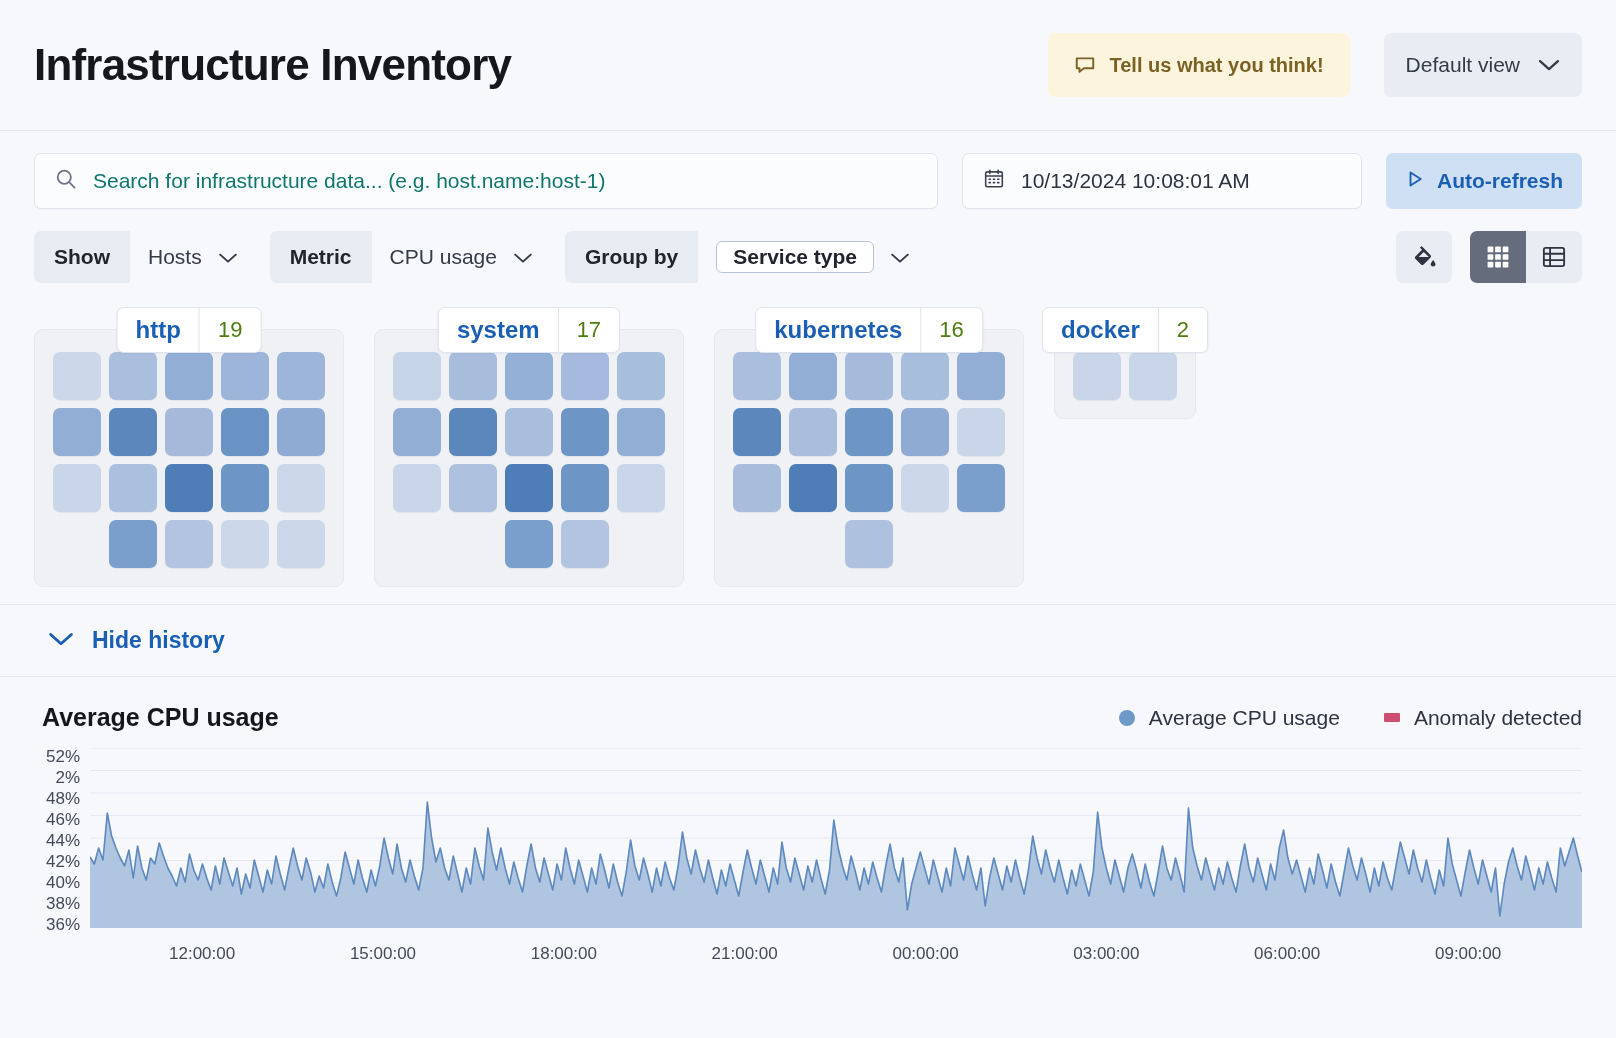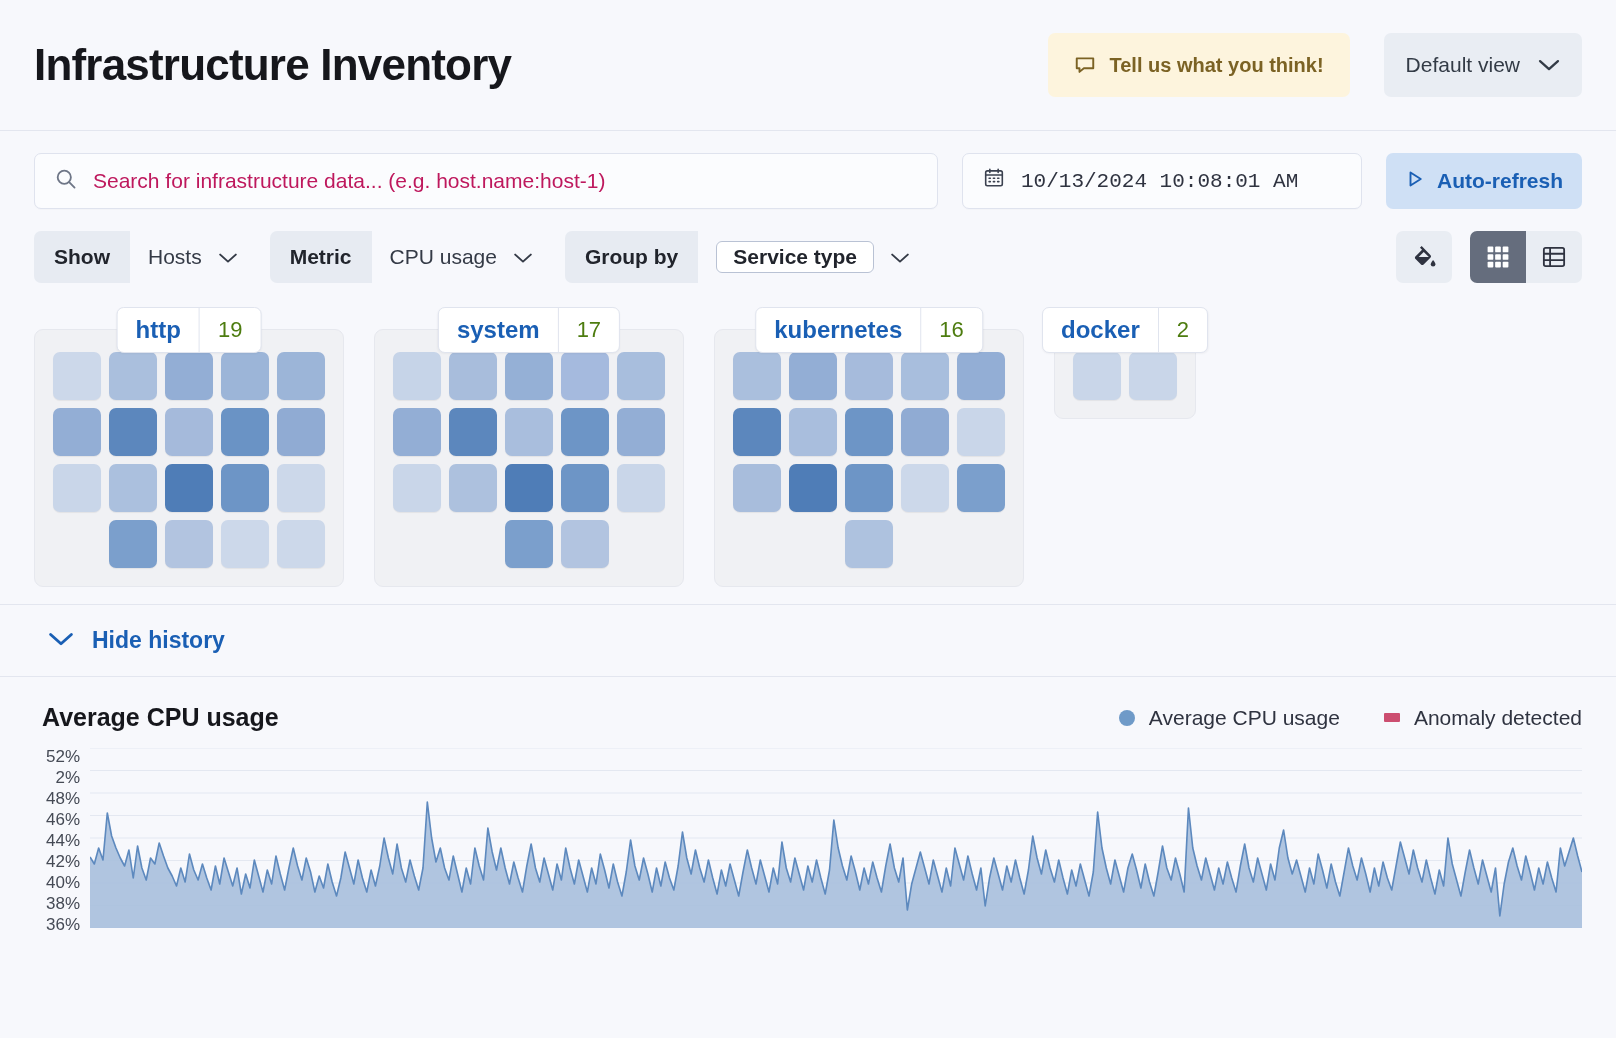--- a/index.html
+++ b/index.html
@@ -49,31 +49,30 @@
   .search-box {
     flex: 1 1 auto;
     height: 56px;
     background: #fbfcfe;
     border: 1px solid #dfe3ee;
     border-radius: 7px;
     display: flex; align-items: center; gap: 16px;
     padding: 0 20px;
     box-shadow: 0 1px 1px rgba(0,0,0,0.02);
   }
-  .search-box .ph { color: #be185d; font-size: 21px; }
+  .search-box .ph { color: #0f766e; font-size: 21px; }
   .date-box {
     width: 400px; height: 56px;
     background: #fbfcfe;
     border: 1px solid #dfe3ee;
     border-radius: 7px;
     display: flex; align-items: center; gap: 16px;
     padding: 0 20px;
     color: #2f3340; font-size: 21px;
     box-shadow: 0 1px 1px rgba(0,0,0,0.02);
-    font-family: Liberation Mono, monospace;
   }
   .refresh-btn {
     width: 196px; height: 56px;
     background: #cfe0f5; color: #1a5fb4;
     border: none; border-radius: 7px;
     display: flex; align-items: center; justify-content: center; gap: 12px;
     font-size: 21px; font-weight: 700; cursor: pointer;
     font-family: inherit;
   }
 
@@ -480,16 +479,26 @@
             <line x1="0" y1="135.0" x2="1466" y2="135.0" stroke="#e4e8f1" stroke-width="1"></line>
             <line x1="0" y1="112.5" x2="1466" y2="112.5" stroke="#e4e8f1" stroke-width="1"></line>
             <line x1="0" y1="90.0" x2="1466" y2="90.0" stroke="#e4e8f1" stroke-width="1"></line>
             <line x1="0" y1="67.5" x2="1466" y2="67.5" stroke="#e4e8f1" stroke-width="1"></line>
             <line x1="0" y1="45.0" x2="1466" y2="45.0" stroke="#e4e8f1" stroke-width="1"></line>
             <line x1="0" y1="22.5" x2="1466" y2="22.5" stroke="#e4e8f1" stroke-width="1"></line>
             <line x1="0" y1="0.0" x2="1466" y2="0.0" stroke="#e4e8f1" stroke-width="1"></line>
             <path d="M0,180 L0.00,109.00 L4.25,116.00 L8.50,100.00 L12.75,112.00 L17.00,65.00 L21.25,88.00 L25.50,100.00 L29.74,110.00 L33.99,118.00 L38.24,102.00 L42.49,130.00 L46.74,98.00 L50.99,120.00 L55.24,132.00 L59.49,110.00 L63.74,116.00 L67.99,95.00 L72.24,108.00 L76.49,120.00 L80.74,128.00 L84.99,138.00 L89.23,120.00 L93.48,134.00 L97.73,106.00 L101.98,122.00 L106.23,132.00 L110.48,116.00 L114.73,130.00 L118.98,142.00 L123.23,118.00 L127.48,136.00 L131.73,110.00 L135.98,124.00 L140.23,138.00 L144.48,120.00 L148.72,146.00 L152.97,126.00 L157.22,140.00 L161.47,112.00 L165.72,128.00 L169.97,144.00 L174.22,122.00 L178.47,136.00 L182.72,108.00 L186.97,126.00 L191.22,142.00 L195.47,120.00 L199.72,100.00 L203.97,118.00 L208.21,132.00 L212.46,110.00 L216.71,124.00 L220.96,144.00 L225.21,128.00 L229.46,140.00 L233.71,116.00 L237.96,134.00 L242.21,148.00 L246.46,130.00 L250.71,104.00 L254.96,120.00 L259.21,136.00 L263.46,112.00 L267.70,130.00 L271.95,144.00 L276.20,122.00 L280.45,138.00 L284.70,118.00 L288.95,90.00 L293.20,110.00 L297.45,126.00 L301.70,96.00 L305.95,120.00 L310.20,134.00 L314.45,112.00 L318.70,128.00 L322.94,142.00 L327.19,120.00 L331.44,54.00 L335.69,90.00 L339.94,114.00 L344.19,100.00 L348.44,120.00 L352.69,132.00 L356.94,108.00 L361.19,126.00 L365.44,144.00 L369.69,120.00 L373.94,136.00 L378.19,100.00 L382.43,118.00 L386.68,132.00 L390.93,80.00 L395.18,104.00 L399.43,122.00 L403.68,100.00 L407.93,120.00 L412.18,136.00 L416.43,114.00 L420.68,130.00 L424.93,144.00 L429.18,118.00 L433.43,96.00 L437.68,120.00 L441.92,134.00 L446.17,110.00 L450.42,126.00 L454.67,142.00 L458.92,116.00 L463.17,132.00 L467.42,100.00 L471.67,120.00 L475.92,136.00 L480.17,112.00 L484.42,128.00 L488.67,144.00 L492.92,120.00 L497.17,136.00 L501.41,106.00 L505.66,122.00 L509.91,140.00 L514.16,116.00 L518.41,134.00 L522.66,148.00 L526.91,124.00 L531.16,92.00 L535.41,118.00 L539.66,132.00 L543.91,110.00 L548.16,126.00 L552.41,144.00 L556.66,120.00 L560.90,138.00 L565.15,114.00 L569.40,130.00 L573.65,142.00 L577.90,118.00 L582.15,84.00 L586.40,110.00 L590.65,126.00 L594.90,102.00 L599.15,120.00 L603.40,134.00 L607.65,112.00 L611.90,130.00 L616.14,146.00 L620.39,122.00 L624.64,138.00 L628.89,116.00 L633.14,132.00 L637.39,148.00 L641.64,124.00 L645.89,102.00 L650.14,120.00 L654.39,136.00 L658.64,112.00 L662.89,128.00 L667.14,144.00 L671.39,120.00 L675.63,136.00 L679.88,94.00 L684.13,120.00 L688.38,134.00 L692.63,110.00 L696.88,126.00 L701.13,142.00 L705.38,118.00 L709.63,134.00 L713.88,112.00 L718.13,130.00 L722.38,146.00 L726.63,122.00 L730.88,72.00 L735.12,100.00 L739.37,118.00 L743.62,132.00 L747.87,108.00 L752.12,124.00 L756.37,142.00 L760.62,120.00 L764.87,136.00 L769.12,114.00 L773.37,130.00 L777.62,144.00 L781.87,118.00 L786.12,96.00 L790.37,120.00 L794.61,134.00 L798.86,110.00 L803.11,162.00 L807.36,136.00 L811.61,120.00 L815.86,104.00 L820.11,120.00 L824.36,136.00 L828.61,112.00 L832.86,128.00 L837.11,144.00 L841.36,120.00 L845.61,138.00 L849.86,100.00 L854.10,116.00 L858.35,132.00 L862.60,108.00 L866.85,126.00 L871.10,142.00 L875.35,120.00 L879.60,158.00 L883.85,130.00 L888.10,110.00 L892.35,126.00 L896.60,142.00 L900.85,118.00 L905.10,134.00 L909.34,112.00 L913.59,130.00 L917.84,146.00 L922.09,122.00 L926.34,88.00 L930.59,110.00 L934.84,126.00 L939.09,102.00 L943.34,120.00 L947.59,134.00 L951.84,112.00 L956.09,130.00 L960.34,146.00 L964.59,122.00 L968.83,138.00 L973.08,116.00 L977.33,132.00 L981.58,148.00 L985.83,124.00 L990.08,64.00 L994.33,100.00 L998.58,120.00 L1002.83,136.00 L1007.08,112.00 L1011.33,128.00 L1015.58,144.00 L1019.83,120.00 L1024.08,106.00 L1028.32,122.00 L1032.57,140.00 L1036.82,116.00 L1041.07,134.00 L1045.32,148.00 L1049.57,124.00 L1053.82,98.00 L1058.07,120.00 L1062.32,132.00 L1066.57,110.00 L1070.82,126.00 L1075.07,144.00 L1079.32,60.00 L1083.57,100.00 L1087.81,118.00 L1092.06,132.00 L1096.31,110.00 L1100.56,126.00 L1104.81,142.00 L1109.06,120.00 L1113.31,136.00 L1117.56,114.00 L1121.81,130.00 L1126.06,144.00 L1130.31,118.00 L1134.56,96.00 L1138.81,120.00 L1143.06,134.00 L1147.30,110.00 L1151.55,126.00 L1155.80,142.00 L1160.05,116.00 L1164.30,132.00 L1168.55,100.00 L1172.80,82.00 L1177.05,110.00 L1181.30,126.00 L1185.55,112.00 L1189.80,128.00 L1194.05,144.00 L1198.30,120.00 L1202.54,136.00 L1206.79,106.00 L1211.04,122.00 L1215.29,140.00 L1219.54,116.00 L1223.79,134.00 L1228.04,148.00 L1232.29,124.00 L1236.54,100.00 L1240.79,118.00 L1245.04,132.00 L1249.29,110.00 L1253.54,126.00 L1257.79,144.00 L1262.03,120.00 L1266.28,138.00 L1270.53,114.00 L1274.78,130.00 L1279.03,142.00 L1283.28,118.00 L1287.53,94.00 L1291.78,110.00 L1296.03,126.00 L1300.28,102.00 L1304.53,120.00 L1308.78,134.00 L1313.03,112.00 L1317.28,130.00 L1321.52,146.00 L1325.77,122.00 L1330.02,138.00 L1334.27,90.00 L1338.52,116.00 L1342.77,132.00 L1347.02,148.00 L1351.27,124.00 L1355.52,102.00 L1359.77,120.00 L1364.02,136.00 L1368.27,112.00 L1372.52,128.00 L1376.77,144.00 L1381.01,120.00 L1385.26,168.00 L1389.51,136.00 L1393.76,114.00 L1398.01,100.00 L1402.26,118.00 L1406.51,132.00 L1410.76,108.00 L1415.01,124.00 L1419.26,142.00 L1423.51,120.00 L1427.76,136.00 L1432.01,114.00 L1436.26,130.00 L1440.50,144.00 L1444.75,100.00 L1449.00,118.00 L1453.25,104.00 L1457.50,90.00 L1461.75,108.00 L1466.00,124.00 L1466,180 Z" fill="#a9c0dd" opacity="0.92"></path>
             <path d="M0.00,109.00 L4.25,116.00 L8.50,100.00 L12.75,112.00 L17.00,65.00 L21.25,88.00 L25.50,100.00 L29.74,110.00 L33.99,118.00 L38.24,102.00 L42.49,130.00 L46.74,98.00 L50.99,120.00 L55.24,132.00 L59.49,110.00 L63.74,116.00 L67.99,95.00 L72.24,108.00 L76.49,120.00 L80.74,128.00 L84.99,138.00 L89.23,120.00 L93.48,134.00 L97.73,106.00 L101.98,122.00 L106.23,132.00 L110.48,116.00 L114.73,130.00 L118.98,142.00 L123.23,118.00 L127.48,136.00 L131.73,110.00 L135.98,124.00 L140.23,138.00 L144.48,120.00 L148.72,146.00 L152.97,126.00 L157.22,140.00 L161.47,112.00 L165.72,128.00 L169.97,144.00 L174.22,122.00 L178.47,136.00 L182.72,108.00 L186.97,126.00 L191.22,142.00 L195.47,120.00 L199.72,100.00 L203.97,118.00 L208.21,132.00 L212.46,110.00 L216.71,124.00 L220.96,144.00 L225.21,128.00 L229.46,140.00 L233.71,116.00 L237.96,134.00 L242.21,148.00 L246.46,130.00 L250.71,104.00 L254.96,120.00 L259.21,136.00 L263.46,112.00 L267.70,130.00 L271.95,144.00 L276.20,122.00 L280.45,138.00 L284.70,118.00 L288.95,90.00 L293.20,110.00 L297.45,126.00 L301.70,96.00 L305.95,120.00 L310.20,134.00 L314.45,112.00 L318.70,128.00 L322.94,142.00 L327.19,120.00 L331.44,54.00 L335.69,90.00 L339.94,114.00 L344.19,100.00 L348.44,120.00 L352.69,132.00 L356.94,108.00 L361.19,126.00 L365.44,144.00 L369.69,120.00 L373.94,136.00 L378.19,100.00 L382.43,118.00 L386.68,132.00 L390.93,80.00 L395.18,104.00 L399.43,122.00 L403.68,100.00 L407.93,120.00 L412.18,136.00 L416.43,114.00 L420.68,130.00 L424.93,144.00 L429.18,118.00 L433.43,96.00 L437.68,120.00 L441.92,134.00 L446.17,110.00 L450.42,126.00 L454.67,142.00 L458.92,116.00 L463.17,132.00 L467.42,100.00 L471.67,120.00 L475.92,136.00 L480.17,112.00 L484.42,128.00 L488.67,144.00 L492.92,120.00 L497.17,136.00 L501.41,106.00 L505.66,122.00 L509.91,140.00 L514.16,116.00 L518.41,134.00 L522.66,148.00 L526.91,124.00 L531.16,92.00 L535.41,118.00 L539.66,132.00 L543.91,110.00 L548.16,126.00 L552.41,144.00 L556.66,120.00 L560.90,138.00 L565.15,114.00 L569.40,130.00 L573.65,142.00 L577.90,118.00 L582.15,84.00 L586.40,110.00 L590.65,126.00 L594.90,102.00 L599.15,120.00 L603.40,134.00 L607.65,112.00 L611.90,130.00 L616.14,146.00 L620.39,122.00 L624.64,138.00 L628.89,116.00 L633.14,132.00 L637.39,148.00 L641.64,124.00 L645.89,102.00 L650.14,120.00 L654.39,136.00 L658.64,112.00 L662.89,128.00 L667.14,144.00 L671.39,120.00 L675.63,136.00 L679.88,94.00 L684.13,120.00 L688.38,134.00 L692.63,110.00 L696.88,126.00 L701.13,142.00 L705.38,118.00 L709.63,134.00 L713.88,112.00 L718.13,130.00 L722.38,146.00 L726.63,122.00 L730.88,72.00 L735.12,100.00 L739.37,118.00 L743.62,132.00 L747.87,108.00 L752.12,124.00 L756.37,142.00 L760.62,120.00 L764.87,136.00 L769.12,114.00 L773.37,130.00 L777.62,144.00 L781.87,118.00 L786.12,96.00 L790.37,120.00 L794.61,134.00 L798.86,110.00 L803.11,162.00 L807.36,136.00 L811.61,120.00 L815.86,104.00 L820.11,120.00 L824.36,136.00 L828.61,112.00 L832.86,128.00 L837.11,144.00 L841.36,120.00 L845.61,138.00 L849.86,100.00 L854.10,116.00 L858.35,132.00 L862.60,108.00 L866.85,126.00 L871.10,142.00 L875.35,120.00 L879.60,158.00 L883.85,130.00 L888.10,110.00 L892.35,126.00 L896.60,142.00 L900.85,118.00 L905.10,134.00 L909.34,112.00 L913.59,130.00 L917.84,146.00 L922.09,122.00 L926.34,88.00 L930.59,110.00 L934.84,126.00 L939.09,102.00 L943.34,120.00 L947.59,134.00 L951.84,112.00 L956.09,130.00 L960.34,146.00 L964.59,122.00 L968.83,138.00 L973.08,116.00 L977.33,132.00 L981.58,148.00 L985.83,124.00 L990.08,64.00 L994.33,100.00 L998.58,120.00 L1002.83,136.00 L1007.08,112.00 L1011.33,128.00 L1015.58,144.00 L1019.83,120.00 L1024.08,106.00 L1028.32,122.00 L1032.57,140.00 L1036.82,116.00 L1041.07,134.00 L1045.32,148.00 L1049.57,124.00 L1053.82,98.00 L1058.07,120.00 L1062.32,132.00 L1066.57,110.00 L1070.82,126.00 L1075.07,144.00 L1079.32,60.00 L1083.57,100.00 L1087.81,118.00 L1092.06,132.00 L1096.31,110.00 L1100.56,126.00 L1104.81,142.00 L1109.06,120.00 L1113.31,136.00 L1117.56,114.00 L1121.81,130.00 L1126.06,144.00 L1130.31,118.00 L1134.56,96.00 L1138.81,120.00 L1143.06,134.00 L1147.30,110.00 L1151.55,126.00 L1155.80,142.00 L1160.05,116.00 L1164.30,132.00 L1168.55,100.00 L1172.80,82.00 L1177.05,110.00 L1181.30,126.00 L1185.55,112.00 L1189.80,128.00 L1194.05,144.00 L1198.30,120.00 L1202.54,136.00 L1206.79,106.00 L1211.04,122.00 L1215.29,140.00 L1219.54,116.00 L1223.79,134.00 L1228.04,148.00 L1232.29,124.00 L1236.54,100.00 L1240.79,118.00 L1245.04,132.00 L1249.29,110.00 L1253.54,126.00 L1257.79,144.00 L1262.03,120.00 L1266.28,138.00 L1270.53,114.00 L1274.78,130.00 L1279.03,142.00 L1283.28,118.00 L1287.53,94.00 L1291.78,110.00 L1296.03,126.00 L1300.28,102.00 L1304.53,120.00 L1308.78,134.00 L1313.03,112.00 L1317.28,130.00 L1321.52,146.00 L1325.77,122.00 L1330.02,138.00 L1334.27,90.00 L1338.52,116.00 L1342.77,132.00 L1347.02,148.00 L1351.27,124.00 L1355.52,102.00 L1359.77,120.00 L1364.02,136.00 L1368.27,112.00 L1372.52,128.00 L1376.77,144.00 L1381.01,120.00 L1385.26,168.00 L1389.51,136.00 L1393.76,114.00 L1398.01,100.00 L1402.26,118.00 L1406.51,132.00 L1410.76,108.00 L1415.01,124.00 L1419.26,142.00 L1423.51,120.00 L1427.76,136.00 L1432.01,114.00 L1436.26,130.00 L1440.50,144.00 L1444.75,100.00 L1449.00,118.00 L1453.25,104.00 L1457.50,90.00 L1461.75,108.00 L1466.00,124.00 " fill="none" stroke="#5d89be" stroke-width="1.6" stroke-linejoin="round"></path>
           </svg></div>
+      <div class="x-axis" id="x-axis">
+          <span style="left: 7.51515%;">12:00:00</span>
+          <span style="left: 19.6364%;">15:00:00</span>
+          <span style="left: 31.7576%;">18:00:00</span>
+          <span style="left: 43.8788%;">21:00:00</span>
+          <span style="left: 56%;">00:00:00</span>
+          <span style="left: 68.1212%;">03:00:00</span>
+          <span style="left: 80.2424%;">06:00:00</span>
+          <span style="left: 92.3636%;">09:00:00</span>
+        </div>
     </div>
   </div>
 
 </div>
 
 </body></html>

